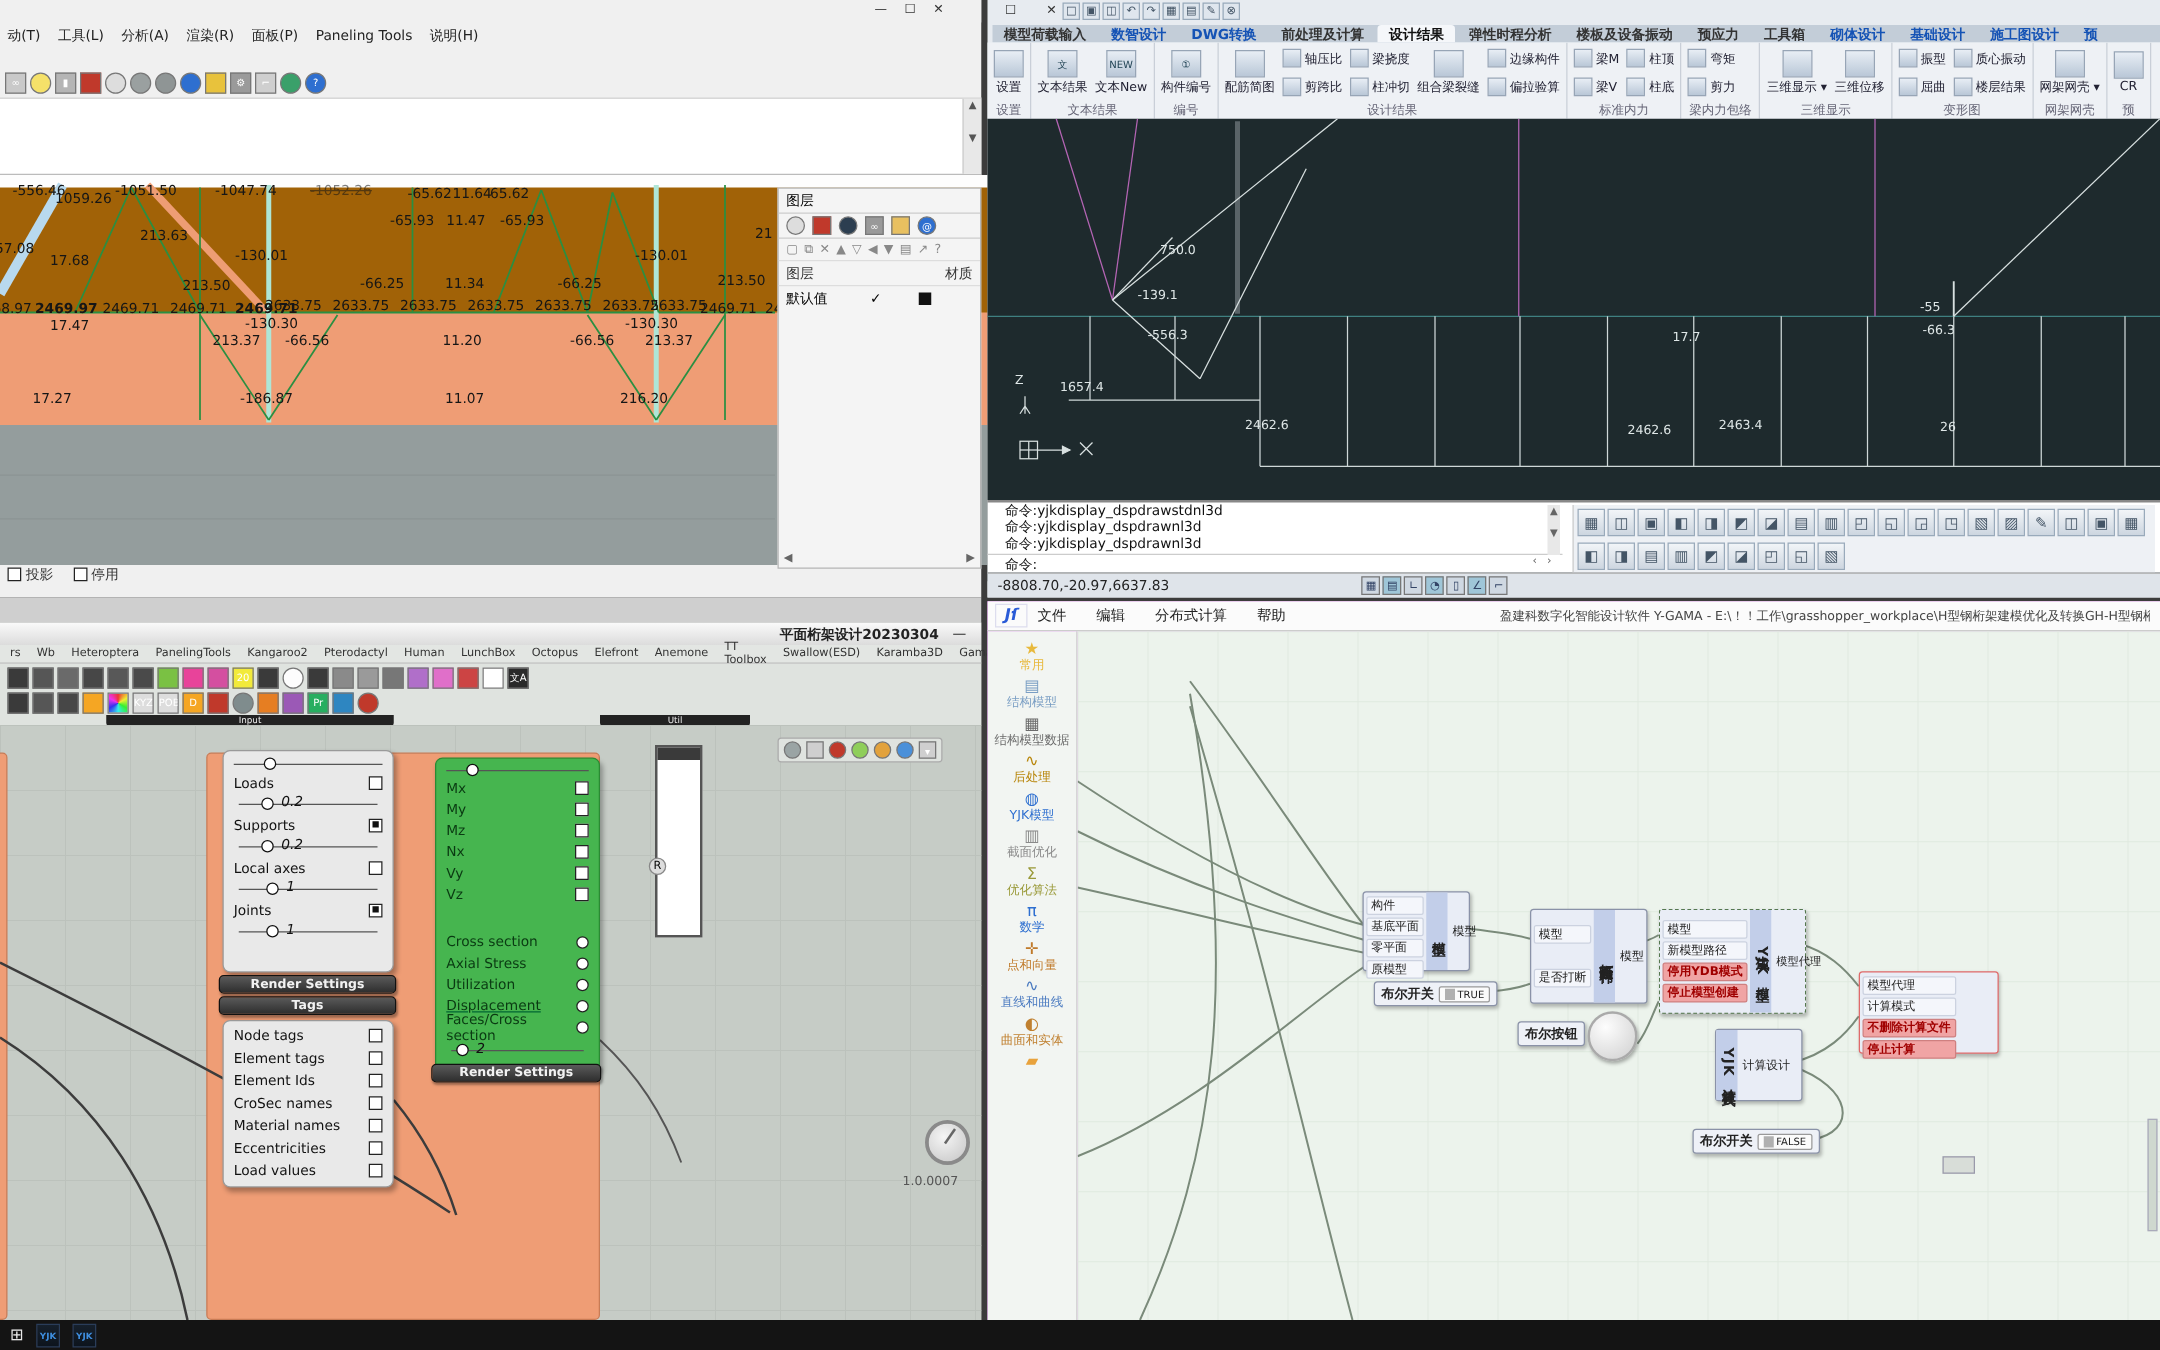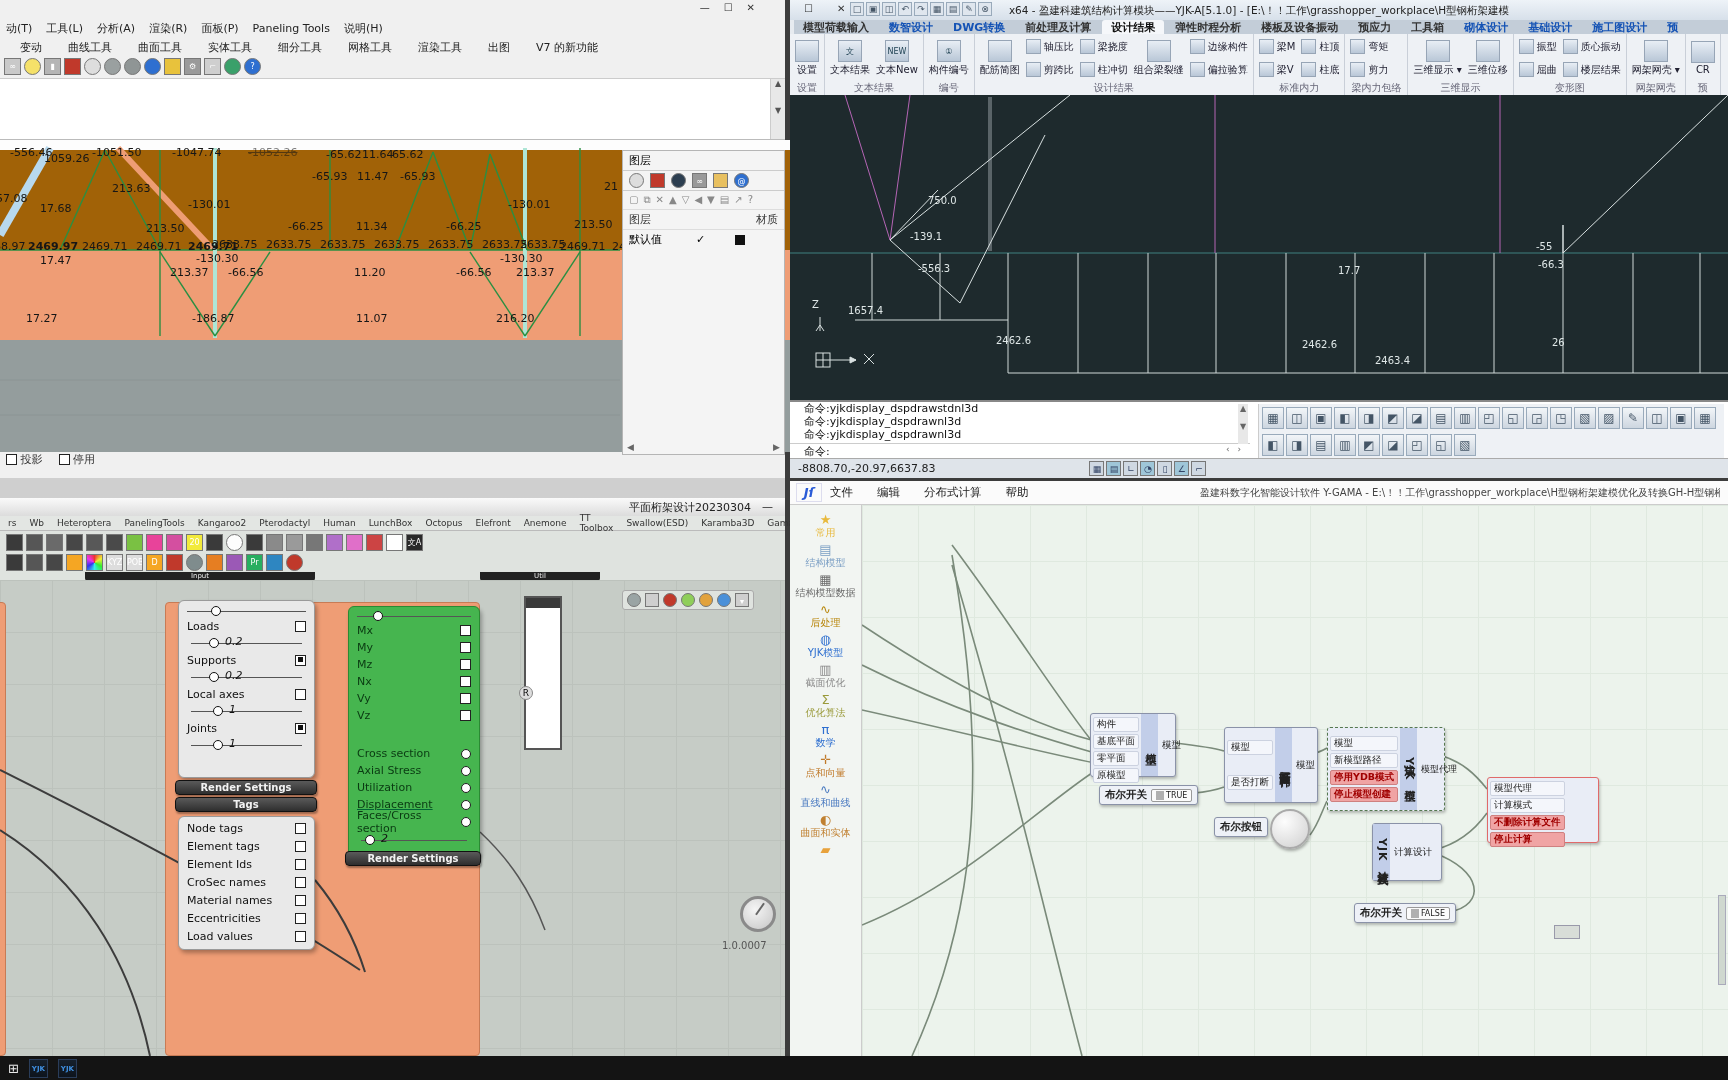--- a/index.html
+++ b/index.html
@@ -66,21 +66,21 @@
   .cmdprompt{position:absolute;left:0;top:41px;width:460px;height:15px;border-top:1px solid #ccc;padding-left:14px;line-height:15px;}
   .palettes{position:absolute;left:468px;top:2px;width:466px;height:54px;background:#eef1f5;border-left:1px solid #ccc;padding:2px;}
   .palettes .chip{width:22px;height:22px;background:linear-gradient(#f2f5f8,#cdd6e0);color:#456;font-size:12px;line-height:21px;border-color:#9ab;margin:1px;}
   .yjk-status{position:absolute;left:0;top:458px;width:938px;height:20px;background:#dfe4ea;border-top:1px solid #aaa;display:flex;align-items:center;font-size:11px;color:#222;padding-left:8px;gap:14px;}
   .toggles{display:flex;gap:2px;}
   .toggles .chip{width:15px;height:15px;background:#cfd8e2;color:#346;font-size:9px;line-height:14px;}
   .toggles .chip.on{background:#9fc6d8;}
   
   .gh{left:0;top:498px;width:785px;height:558px;background:#d6dad6;}
   .gh-title{position:absolute;left:0;top:0;width:100%;height:18px;background:linear-gradient(#fafafa,#dcdcdc);font-size:11px;color:#222;}
-  .gh-title .t{position:absolute;right:34px;top:2px;}
+  .gh-title .t{position:absolute;right:34px;top:2px;font-weight:bold;}
   .gh-tabs{position:absolute;left:0;top:18px;width:100%;height:15px;display:flex;gap:13px;padding-left:8px;font-size:9px;color:#333;align-items:center;background:#e3e6e3;border-bottom:1px solid #bbb;}
   .gh-toolbar{position:absolute;left:0;top:33px;width:100%;height:49px;background:#dfe3df;}
   .gh-trow{position:absolute;display:flex;gap:3px;}
   .gh-grouplabel{position:absolute;height:9px;background:#222;color:#eee;font-size:7px;line-height:9px;text-align:center;border-radius:0 0 3px 3px;}
   .gh-canvas{position:absolute;left:0;top:82px;width:785px;height:476px;background:#c6ccc6;background-image:linear-gradient(#bcc2bc 1px,transparent 1px),linear-gradient(90deg,#bcc2bc 1px,transparent 1px);background-size:52px 52px;overflow:hidden;}
   .salmon{position:absolute;background:#ef9d75;border:1px solid #c87b55;border-radius:4px;}
   .kpanel{position:absolute;background:#e9e9e9;border:1.5px solid #9a9a9a;border-radius:6px;box-shadow:2px 3px 4px rgba(0,0,0,.3);}
   .krow{display:flex;justify-content:space-between;align-items:center;padding:2px 8px;font-size:11px;color:#111;height:18px;}
   .kbtn{position:absolute;height:15px;background:linear-gradient(#5a5a5a,#2e2e2e);border:1px solid #111;border-radius:4px;color:#f2f2f2;font-size:10px;font-weight:bold;text-align:center;line-height:14px;box-shadow:1px 2px 2px rgba(0,0,0,.35);}
   .green{background:#46b54f;border:1.5px solid #2a8a33;}
@@ -128,32 +128,20 @@
       </div>
     <div class="rh-menu">
 
     <span>动(T)</span>
         <span>工具(L)</span>
         <span>分析(A)</span>
         <span>渲染(R)</span>
         <span>面板(P)</span>
         <span>Paneling Tools</span>
         <span>说明(H)</span>
-      </div>
-    <div class="rh-tabs">
-
-    <span>变动</span>
-        <span>曲线工具</span>
-        <span>曲面工具</span>
-        <span>实体工具</span>
-        <span>细分工具</span>
-        <span>网格工具</span>
-        <span>渲染工具</span>
-        <span>出图</span>
-        <span>V7 的新功能</span>
       </div>
     <div class="rh-icons">
 
     <span class="chip" style="background: rgb(201, 201, 201);">∞</span>
         <span class="chip round" style="background: rgb(245, 225, 105);"></span>
         <span class="chip" style="background: rgb(181, 181, 181);">▮</span>
         <span class="chip" style="background: rgb(192, 57, 43);"></span>
         <span class="chip rainbow round" style="background: rgb(221, 221, 221);"></span>
         <span class="chip round" style="background: rgb(154, 160, 160);"></span>
         <span class="chip round" style="background: rgb(143, 149, 149);"></span>
@@ -288,21 +276,20 @@
       </div>
     </div>
 
     <div class="rh-proj">
       <label><span class="cb" style="vertical-align:-2px;"></span> <span>投影</span></label>
       <label><span class="cb" style="vertical-align:-2px;"></span> <span>停用</span></label>
     </div>
   </div>
 
   <div class="abs yjk">
-    <div class="yjk-title">x64 - 盈建科建筑结构计算模块——YJK-A[5.1.0] - [E:\！！工作\grasshopper_workplace\H型钢桁架建模</div>
     <div class="winctl" style="left:14px;top:3px;gap:24px;">
 
     <span>☐</span>
         <span>✕</span>
       </div>
     <div class="yjk-qat">
 
     <span class="chip">□</span>
         <span class="chip">▣</span>
         <span class="chip">◫</span>
@@ -538,21 +525,21 @@
       </svg>
       <div>
 
       <span class="cadlabel" style="left: 138px; top: 100px;">750.0</span>
           <span class="cadlabel" style="left: 120px; top: 136px;">-139.1</span>
           <span class="cadlabel" style="left: 128px; top: 168px;">-556.3</span>
           <span class="cadlabel" style="left: 58px; top: 210px;">1657.4</span>
           <span class="cadlabel" style="left: 206px; top: 240px;">2462.6</span>
           <span class="cadlabel" style="left: 548px; top: 170px;">17.7</span>
           <span class="cadlabel" style="left: 512px; top: 244px;">2462.6</span>
-          <span class="cadlabel" style="left: 585px; top: 260px;">2463.4</span>
+          <span class="cadlabel" style="left: 585px; top: 240px;">2463.4</span>
           <span class="cadlabel" style="left: 762px; top: 242px;">26</span>
           <span class="cadlabel" style="left: 746px; top: 146px;">-55</span>
           <span class="cadlabel" style="left: 748px; top: 164px;">-66.3</span>
           <span class="cadlabel" style="left: 22px; top: 204px;">Z</span>
         </div>
     </div>
 
     <div class="cmd">
       <div>
 

